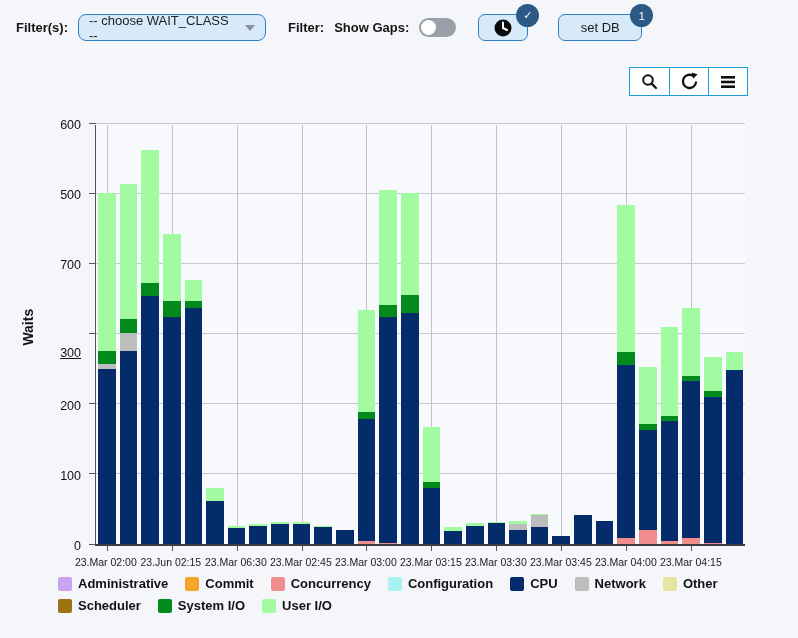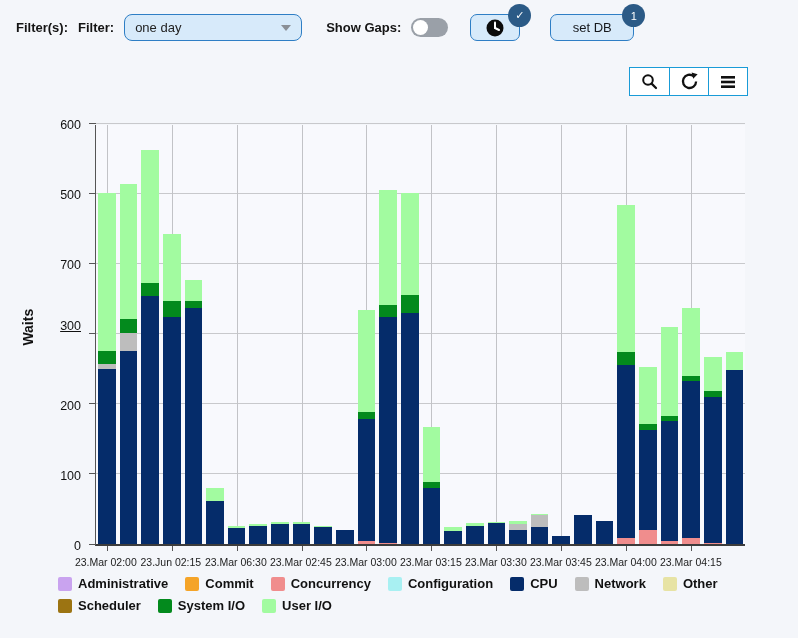--- a/index.html
+++ b/index.html
@@ -162,25 +162,25 @@
   }
   .legend-item { display: flex; align-items: center; gap: 6px; cursor: pointer; }
   .legend-swatch { width: 14px; height: 14px; border-radius: 2px; }
   .legend-label { font-size: 13px; font-weight: bold; color: #111; white-space: nowrap; }
 </style>
 </head>
 <body>
 
 <div class="toolbar">
   <span class="tb-label">Filter(s):</span>
+  <div class="select sel-filter">
+    <span>-- choose WAIT_CLASS --</span>
+    <span class="chev"></span>
+  </div>
   <span class="tb-label">Filter:</span>
-  <div class="select sel-period">
-    <span>one day</span>
-    <span class="chev"></span>
-  </div>
   <span class="tb-label">Show Gaps:</span>
   <div class="toggle">
     <div class="knob"></div>
   </div>
   <div class="chip-btn clock-btn">
     <svg width="20" height="20" viewBox="0 0 20 20">
       <circle cx="10" cy="10" r="8.5" fill="#0b0b0b"></circle>
       <line x1="10" y1="10" x2="10" y2="4.5" stroke="#fff" stroke-width="2" stroke-linecap="round"></line>
       <line x1="10" y1="10" x2="14" y2="12" stroke="#fff" stroke-width="2" stroke-linecap="round"></line>
     </svg>
@@ -215,21 +215,21 @@
     </div>
   </div>
 </div>
 
 <div class="chart-wrap">
   <div class="ylabel">Waits</div>
   <div class="yaxis" id="yaxis">
       <span style="bottom: -7px;">0</span>
       <span style="bottom: 63.1667px;">100</span>
       <span style="bottom: 133.333px;">200</span>
-      <span style="bottom: 213px; text-decoration: underline;">300</span>
+      <span style="bottom: 186px; text-decoration: underline;">300</span>
       <span style="bottom: 273.667px;">700</span>
       <span style="bottom: 343.833px;">500</span>
       <span style="bottom: 414px;">600</span>
     </div>
   <div class="plot" id="plot">
       <div class="ystub" style="bottom: -0.5px;"></div>
       <div class="hgrid" style="bottom: 69.6667px;"></div>
       <div class="ystub" style="bottom: 69.6667px;"></div>
       <div class="hgrid" style="bottom: 139.833px;"></div>
       <div class="ystub" style="bottom: 139.833px;"></div>

